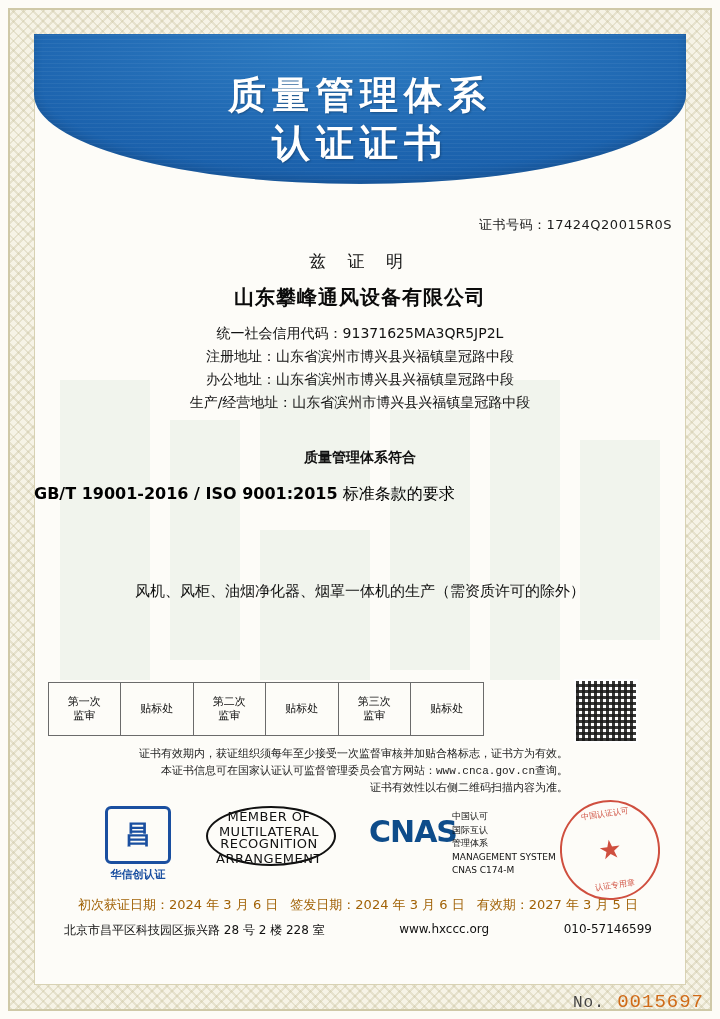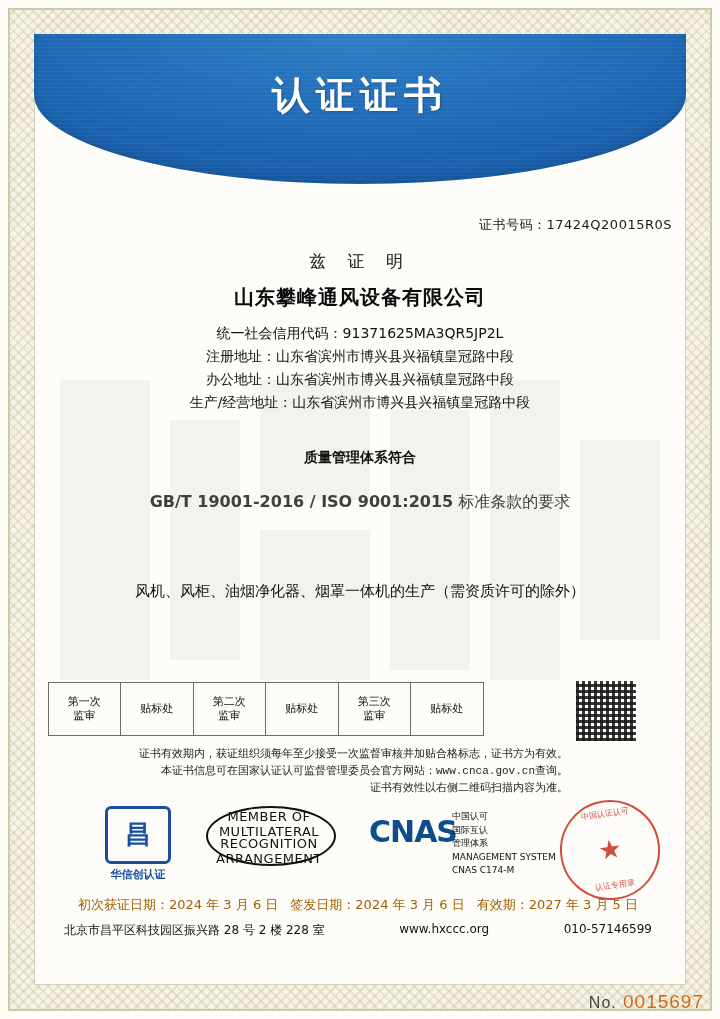--- a/index.html
+++ b/index.html
@@ -137,25 +137,24 @@
     text-align: center;
     font-family: "DejaVu Sans", sans-serif;
     font-size: 14px;
     font-weight: bold;
     color: #111;
   }
   .standard {
     position: absolute;
     left: 0; right: 0;
     top: 450px;
-    text-align: center;
+    text-align: left;
     font-family: "DejaVu Sans", sans-serif;
     font-size: 16px;
-    color: #404040;
-    margin-top: 8px;
+    color: #000000;
   }
   .standard .std-code { font-weight: bold; }
   .scope-title {
     position: absolute;
     left: 0; right: 0;
     top: 490px;
     text-align: center;
     font-family: "DejaVu Sans", sans-serif;
     font-size: 14px;
     font-weight: bold;
@@ -327,21 +326,21 @@
     color: #111;
     display: flex;
     justify-content: space-between;
     padding: 0 16px;
     box-sizing: border-box;
   }
   .serial {
     position: absolute;
     right: 16px;
     bottom: 6px;
-    font-family: Liberation Sans, sans-serif;
+    font-family: Liberation Mono, monospace;
     font-size: 19px;
     color: #d06a17;
     letter-spacing: 1px;
   }
   .serial .no-label { color: #444; font-size: 16px; }
 </style>
 </head>
 <body>
 
 <div class="certificate">
@@ -356,20 +355,21 @@
     <div class="wm-b" style="left:200px;top:150px;width:110px;height:150px;"></div>
     <div class="wm-b" style="left:330px;top:30px;width:80px;height:260px;"></div>
     <div class="wm-b" style="left:430px;top:0;width:70px;height:300px;"></div>
     <div class="wm-b" style="left:520px;top:60px;width:80px;height:200px;"></div>
   </div>
 
   <div class="content">
 
     <div class="header-banner">
       <div class="header-title">
+        <span>质量管理体系</span>
         <span class="line2">认证证书</span>
       </div>
     </div>
 
     <div class="cert-no">
       <span>证书号码：</span><span>17424Q20015R0S</span>
     </div>
 
     <div class="hereby">兹 证 明</div>
 

